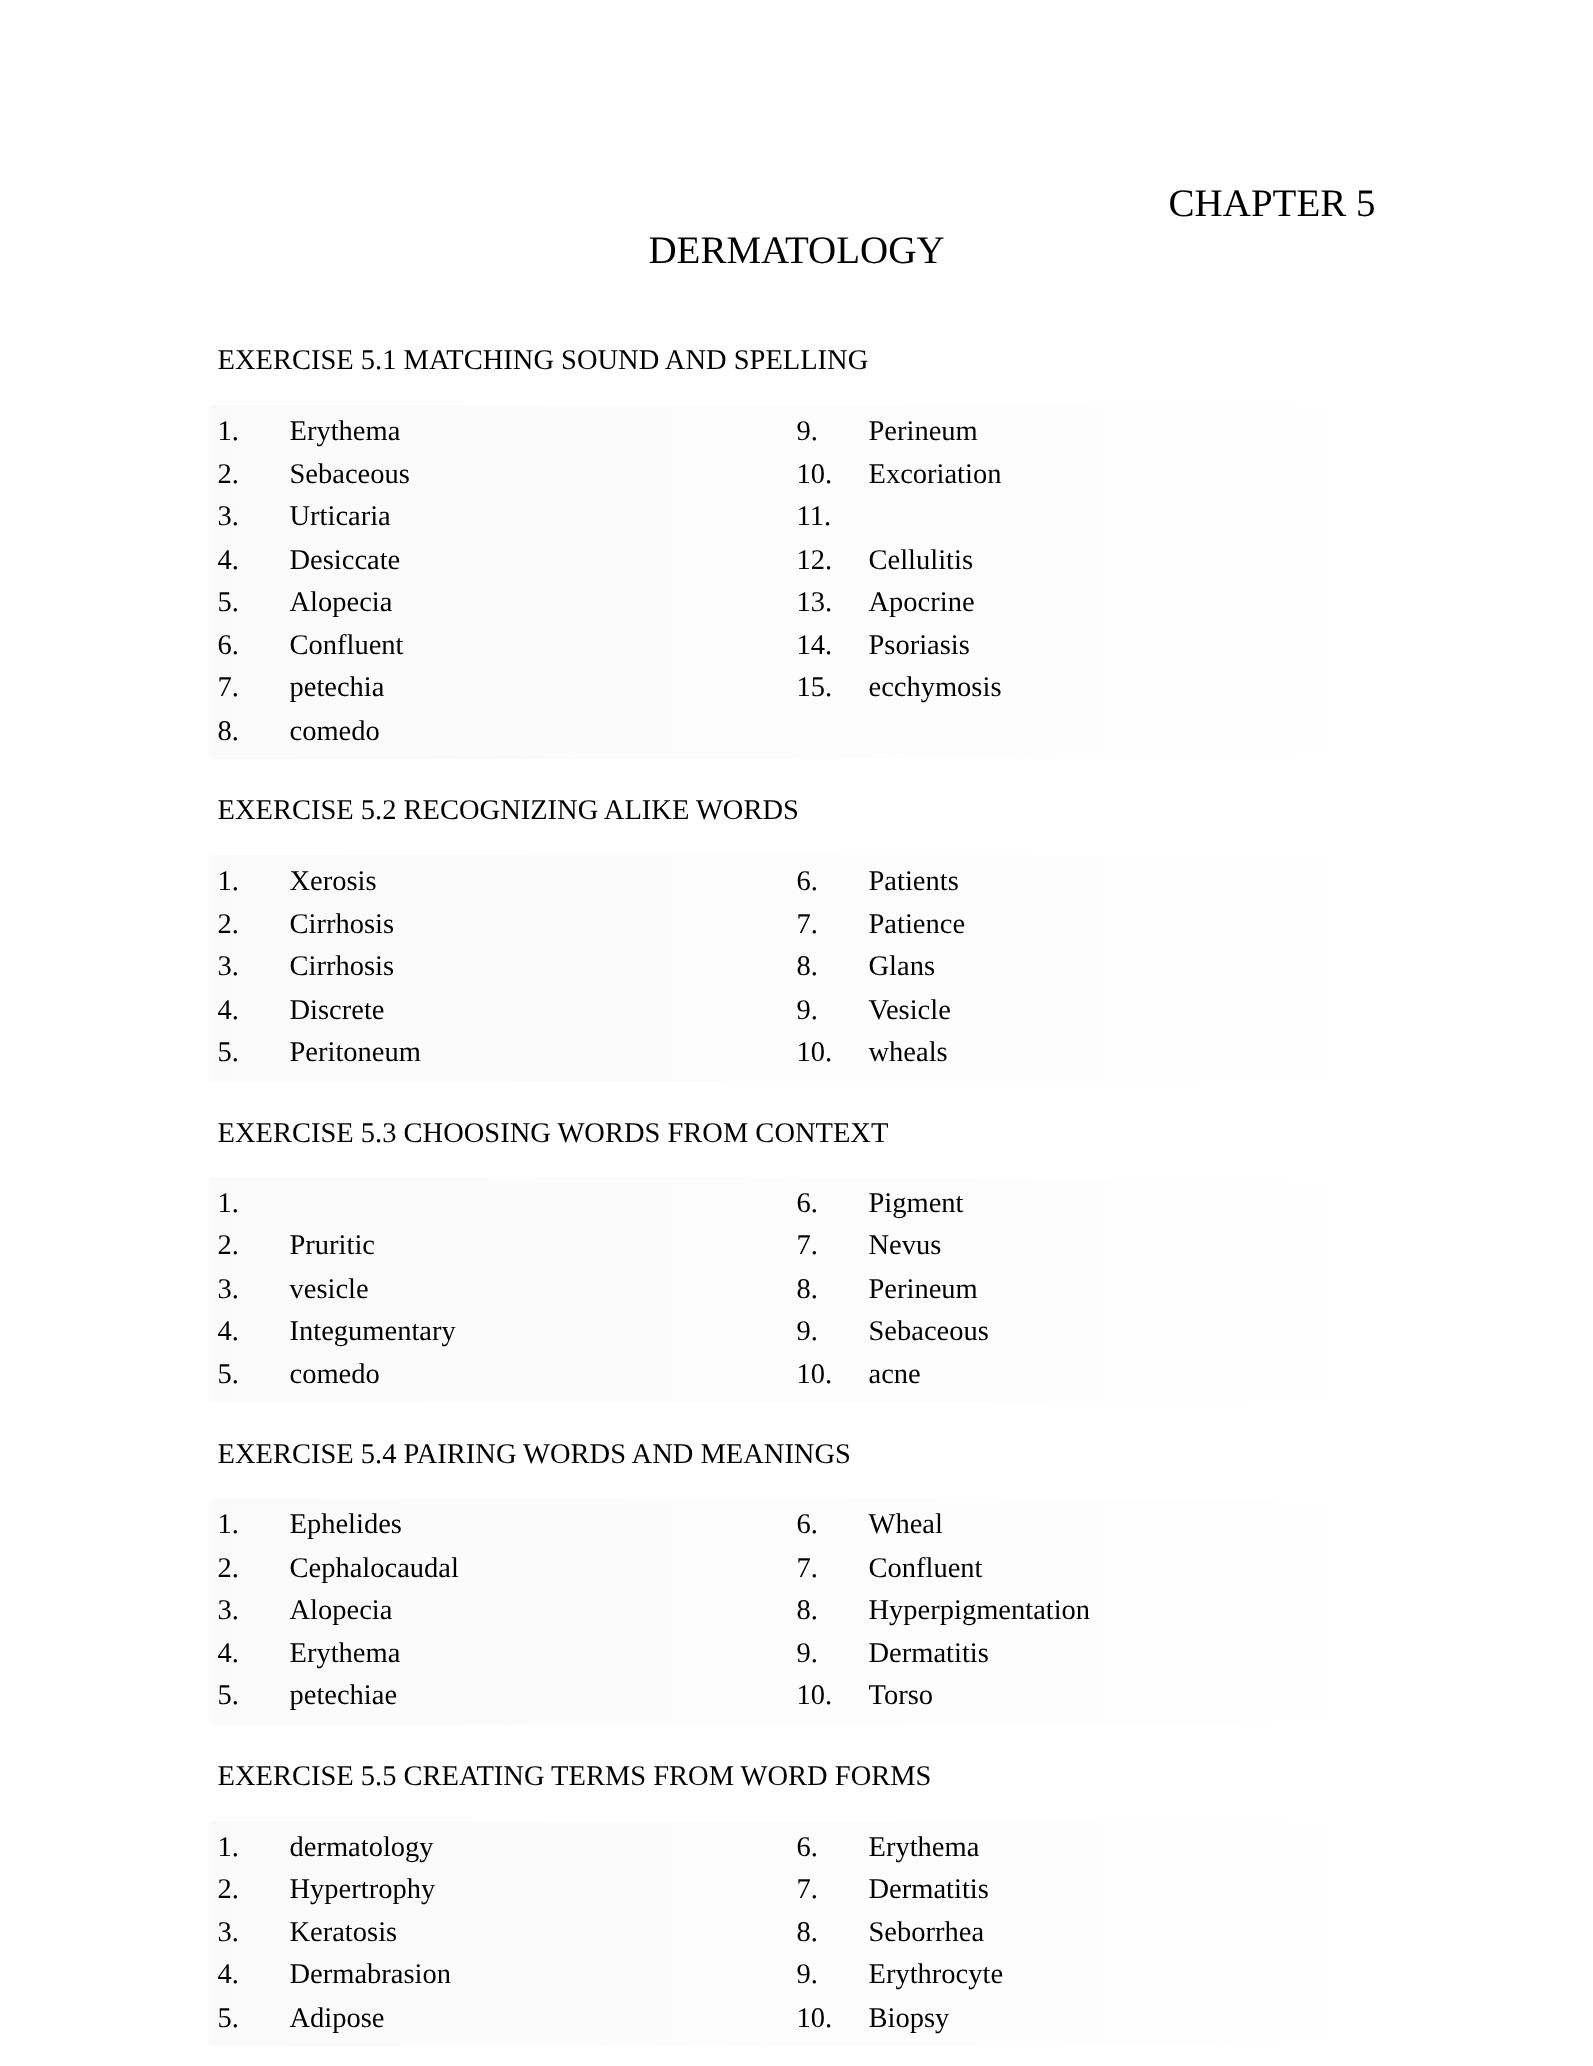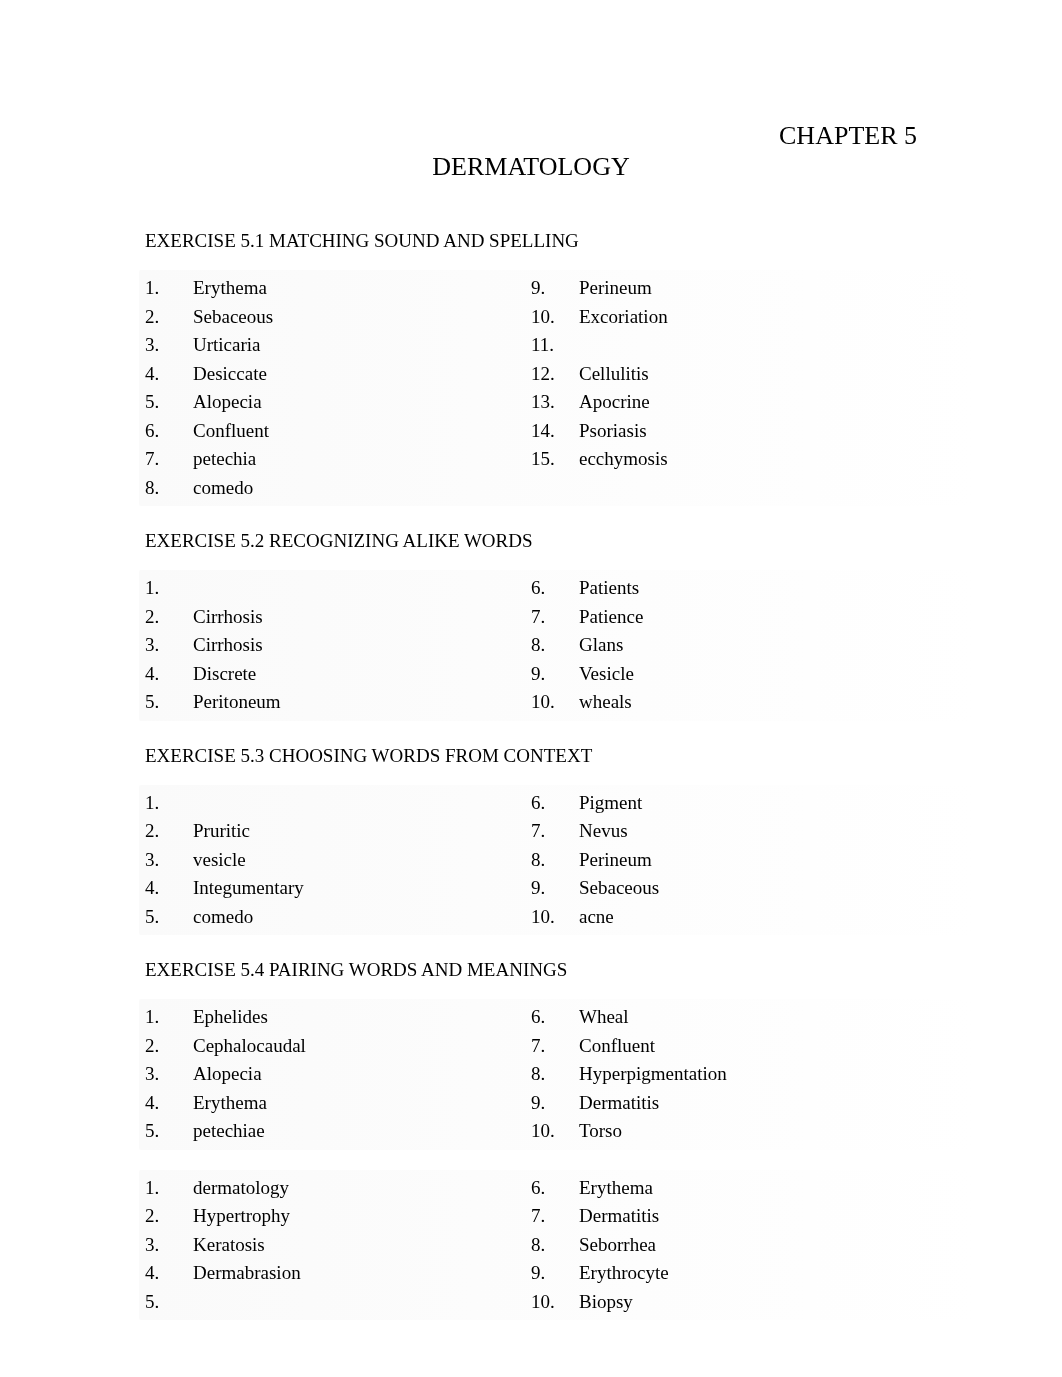--- a/index.html
+++ b/index.html
@@ -153,20 +153,21 @@
             </div>
           </div>
         </div>
       </div>
       <div class="exercise-section">
         <div class="exercise-title">EXERCISE 5.2 RECOGNIZING ALIKE WORDS</div>
         <div class="two-column shadow-box">
           <div class="col">
             <div class="item-row">
               <span class="item-num">1.</span>
+              <span class="item-text">Xerosis</span>
             </div>
             <div class="item-row">
               <span class="item-num">2.</span>
               <span class="item-text">Cirrhosis</span>
             </div>
             <div class="item-row">
               <span class="item-num">3.</span>
               <span class="item-text">Cirrhosis</span>
             </div>
             <div class="item-row">
@@ -293,40 +294,42 @@
               <span class="item-text">Dermatitis</span>
             </div>
             <div class="item-row">
               <span class="item-num">10.</span>
               <span class="item-text">Torso</span>
             </div>
           </div>
         </div>
       </div>
       <div class="exercise-section">
+        <div class="exercise-title">EXERCISE 5.5 CREATING TERMS FROM WORD FORMS</div>
         <div class="two-column shadow-box">
           <div class="col">
             <div class="item-row">
               <span class="item-num">1.</span>
               <span class="item-text">dermatology</span>
             </div>
             <div class="item-row">
               <span class="item-num">2.</span>
               <span class="item-text">Hypertrophy</span>
             </div>
             <div class="item-row">
               <span class="item-num">3.</span>
               <span class="item-text">Keratosis</span>
             </div>
             <div class="item-row">
               <span class="item-num">4.</span>
               <span class="item-text">Dermabrasion</span>
             </div>
             <div class="item-row">
               <span class="item-num">5.</span>
+              <span class="item-text">Adipose</span>
             </div>
           </div>
           <div class="col">
             <div class="item-row">
               <span class="item-num">6.</span>
               <span class="item-text">Erythema</span>
             </div>
             <div class="item-row">
               <span class="item-num">7.</span>
               <span class="item-text">Dermatitis</span>

